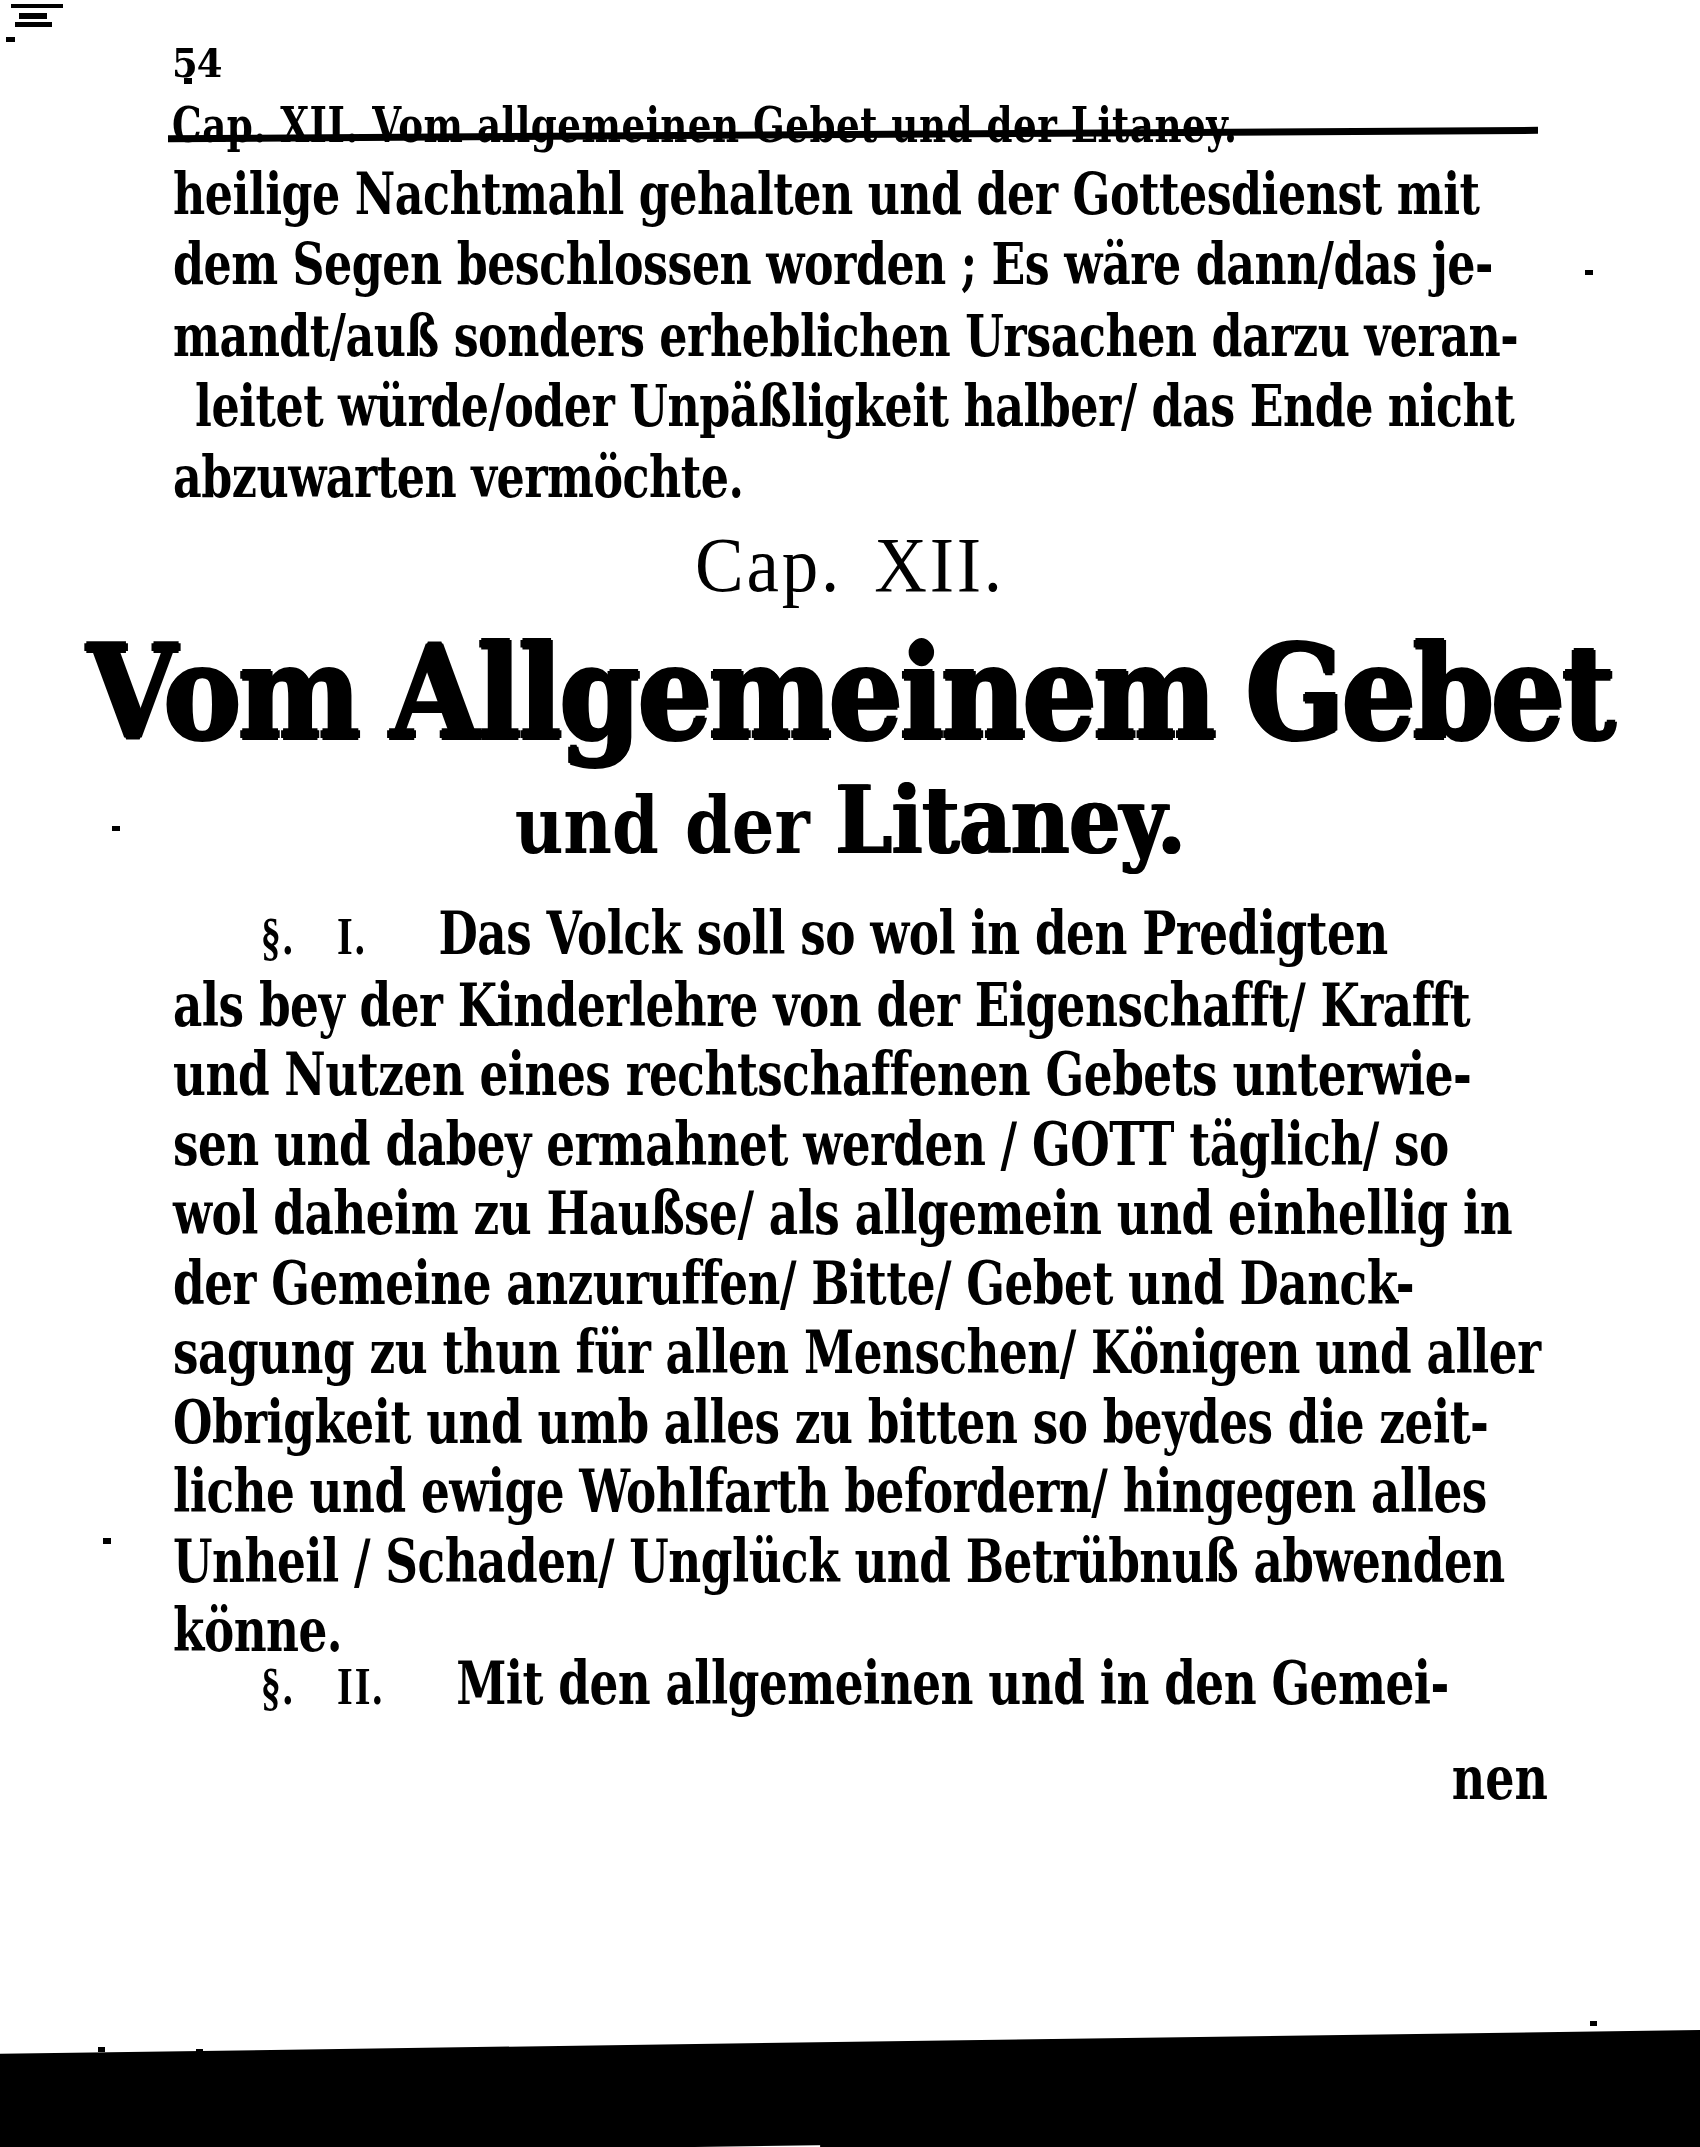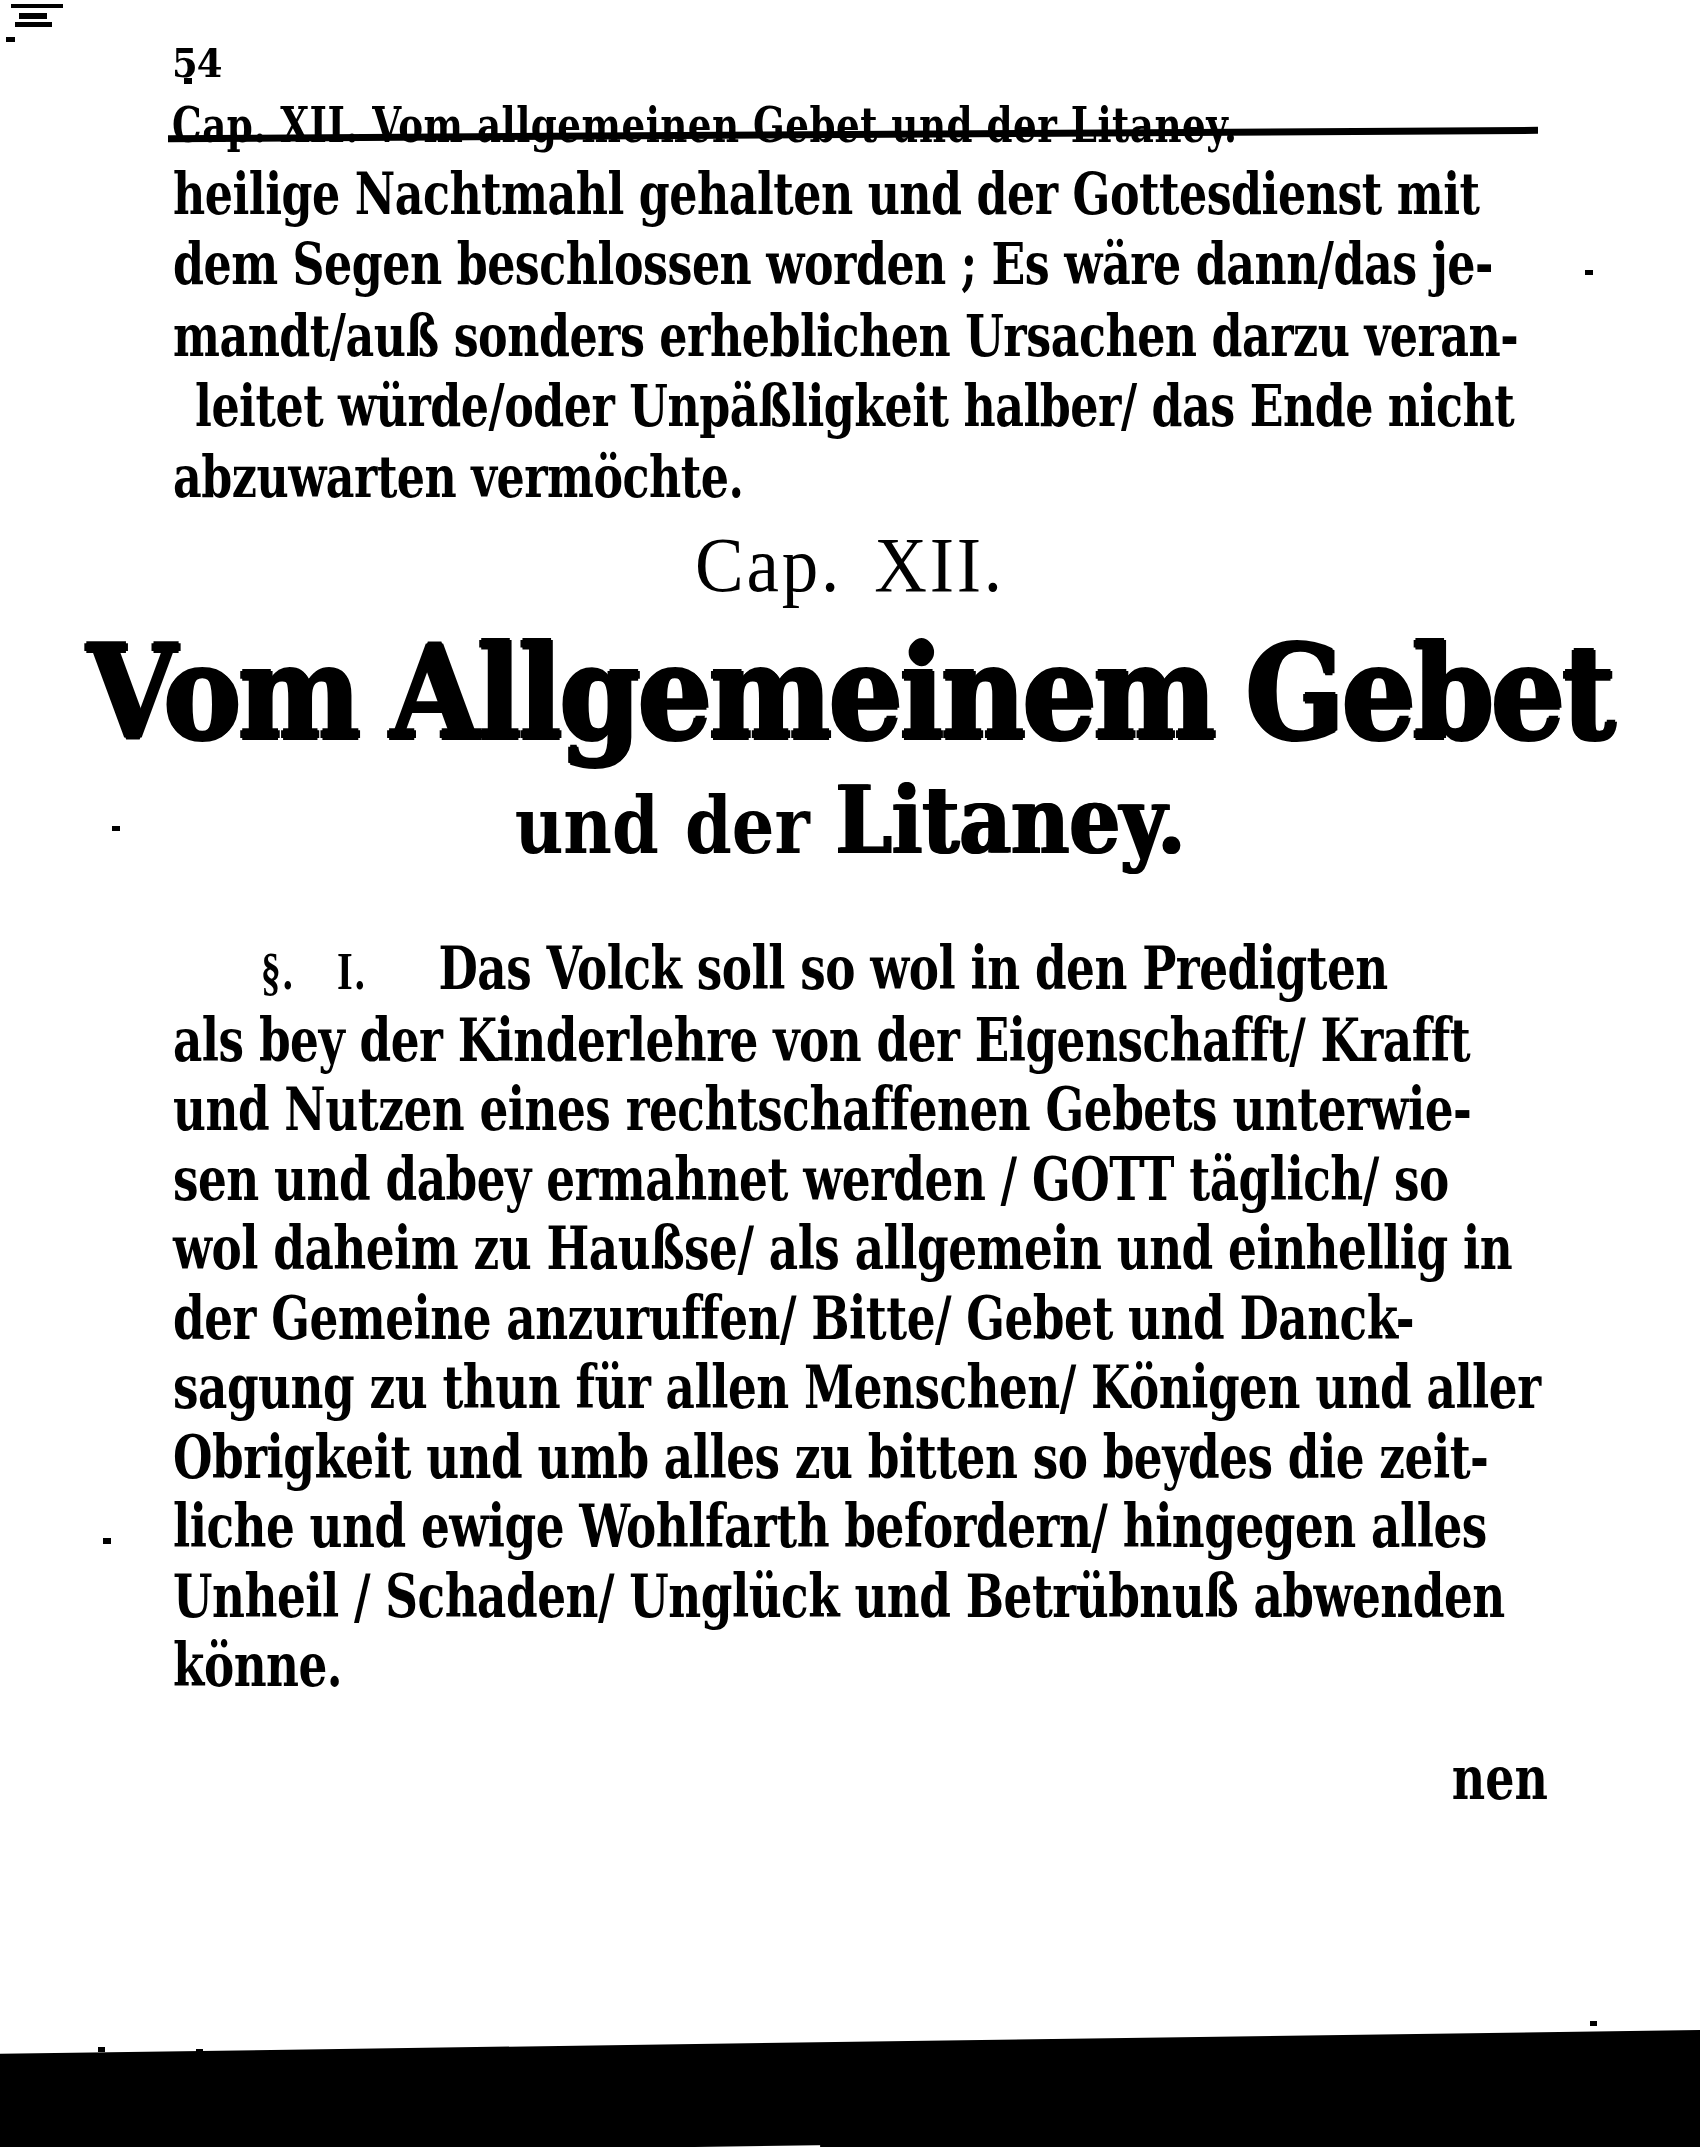--- a/index.html
+++ b/index.html
@@ -130,21 +130,21 @@
     transform: scaleY(1.16);
     white-space: nowrap;
   }
   .display-sub .cap {
     font-size: 80px;
     text-shadow: 1.4px 0 0 #000, -1.4px 0 0 #000;
   }
   .display-sub .gap { display: inline-block; width: 26px; }
 
   
-  #para-sec1 { top: 937px; }
+  #para-sec1 { top: 902px; }
   #para-sec1 .tline { font-size: 46px; margin-bottom: 7.5px; }
 
   #para-sec2 { top: 1652px; }
   #para-sec2 .tline { font-size: 46px; margin-bottom: 7.5px; }
 
   .sectmark {
     font-family: "Liberation Serif", serif;
     font-weight: 700;
     font-size: 41px;
     letter-spacing: 1.9px;
@@ -230,20 +230,23 @@
     <div class="tline">sen und dabey ermahnet werden / GOTT täglich/  so</div>
     <div class="tline">wol daheim zu Haußse/  als allgemein und einhellig in</div>
     <div class="tline">der Gemeine anzuruffen/ Bitte/   Gebet und Danck-</div>
     <div class="tline">sagung zu thun für allen Menschen/ Königen und aller</div>
     <div class="tline">Obrigkeit und umb alles zu bitten so beydes die  zeit-</div>
     <div class="tline">liche und ewige Wohlfarth befordern/  hingegen  alles</div>
     <div class="tline">Unheil / Schaden/ Unglück und Betrübnuß abwenden</div>
     <div class="tline">könne.</div>
   </div>
 
+  <div class="body-block" id="para-sec2">
+    <div class="tline indent3"><span class="sectmark">§.</span><span class="smallgap"></span><span class="sectmark">II.</span><span class="biggap"></span><span>Mit den allgemeinen und in den Gemei-</span></div>
+  </div>
 
   <div class="catchword">nen</div>
 
   <div class="scan-edge-bottom"></div>
   <div class="scan-edge-bottom2"></div>
   <div class="speck" style="left:11.2px;top:3.7px;width:52px;height:4.7px;"></div>
   <div class="speck" style="left:18.6px;top:13px;width:28px;height:5.6px;"></div>
   <div class="speck" style="left:15px;top:22.4px;width:37px;height:4.7px;"></div>
   <div class="speck" style="left:5.6px;top:37px;width:9.3px;height:4.7px;"></div>
   <div class="speck" style="left:184px;top:78px;width:7.5px;height:5.6px;"></div>

